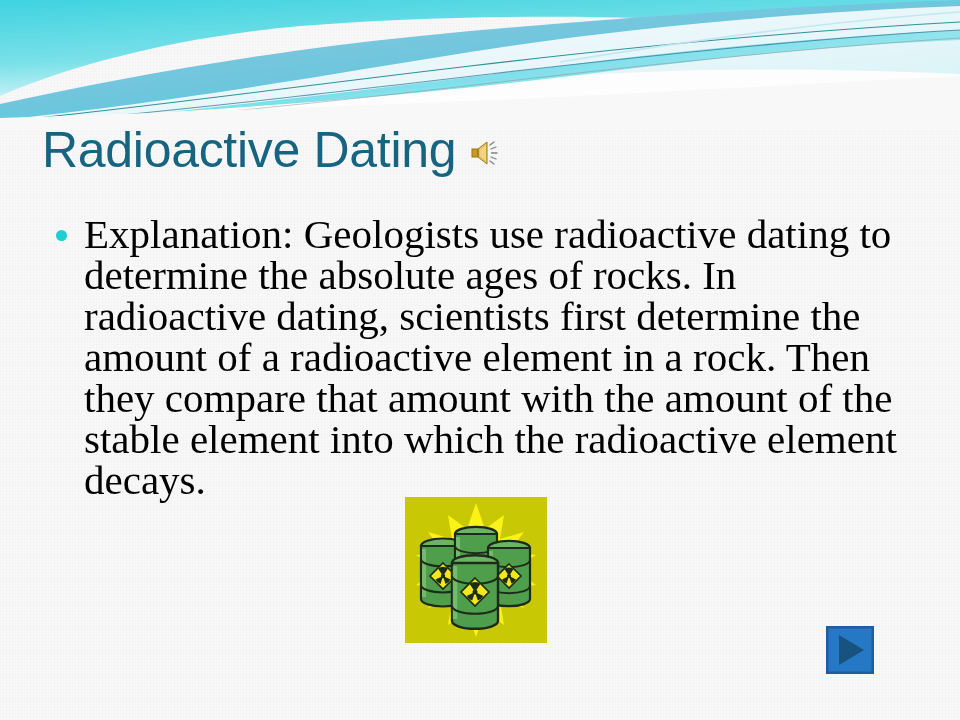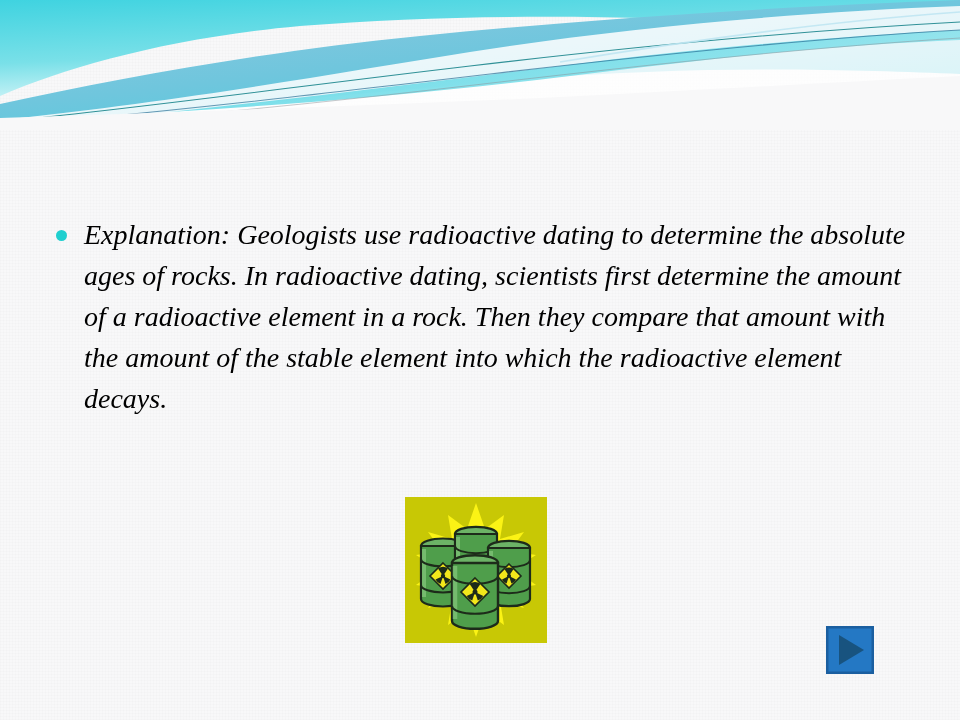--- a/index.html
+++ b/index.html
@@ -91,26 +91,25 @@
     width: 11px;
     height: 11px;
     border-radius: 50%;
     background: #1fcfcf;
     flex: 0 0 auto;
     margin-top: 16px;
     margin-right: 17px;
   }
   .body-text {
     font-family: "Liberation Serif", serif;
-    font-size: 28px;
+    font-size: 41px;
     line-height: 41px;
     color: #000000;
     text-align: left;
     width: 830px;
-    font-style: italic;
   }
 
   
   .picture {
     position: absolute;
     left: 405px;
     top: 497px;
     width: 142px;
     height: 146px;
   }
@@ -172,20 +171,41 @@
       <path d="M0,126 C150,114 320,94 490,74 C660,54 820,38 960,30" fill="none" stroke="#2a6f96" stroke-width="1.1" opacity="0.7"></path>
 
       <path d="M0,129 C160,120 330,102 500,82 C670,62 830,46 960,38" fill="none" stroke="#8a8f94" stroke-width="0.9" opacity="0.55"></path>
 
       <path d="M560,62 C680,42 820,22 960,12" fill="none" stroke="#bfe6f2" stroke-width="1.6" opacity="0.9"></path>
 
       <path d="M0,118 C180,112 360,106 540,98 C700,90 840,82 960,76 L960,130 L0,130 Z" fill="#f8f8f9"></path>
     </svg>
   </div>
 
+  <div class="title-row">
+    <div class="slide-title">Radioactive Dating</div>
+
+    <span class="speaker-icon">
+      <svg viewBox="0 0 34 30" xmlns="http://www.w3.org/2000/svg">
+
+        <rect x="2" y="11" width="6" height="8" fill="#c79a23"></rect>
+        <path d="M8,11 L17,4 L17,26 L8,19 Z" fill="#e8c35a" stroke="#9c7716" stroke-width="1"></path>
+        <rect x="2" y="11" width="6" height="8" fill="none" stroke="#9c7716" stroke-width="1"></rect>
+        <path d="M10,12 L16,7 L16,23 L10,18 Z" fill="#f3dc92" opacity="0.75"></path>
+
+        <g stroke="#7d8287" stroke-width="1.3" stroke-linecap="round" fill="none">
+          <line x1="20" y1="7" x2="24" y2="4"></line>
+          <line x1="21" y1="11" x2="26" y2="9"></line>
+          <line x1="21.5" y1="15" x2="27" y2="15"></line>
+          <line x1="21" y1="19" x2="26" y2="21"></line>
+          <line x1="20" y1="23" x2="24" y2="26"></line>
+        </g>
+      </svg>
+    </span>
+  </div>
 
   <div class="body-block">
     <span class="bullet-dot"></span>
     <div class="body-text">Explanation:  Geologists use radioactive dating to determine the absolute ages of rocks.  In radioactive dating, scientists first determine the amount of a radioactive element in a rock.  Then they compare that amount with the amount of the stable element into which the radioactive element decays.</div>
   </div>
 
   <div class="picture">
     <svg viewBox="0 0 142 146" xmlns="http://www.w3.org/2000/svg">
 
       <rect x="0" y="0" width="142" height="146" fill="#c8c805"></rect>

